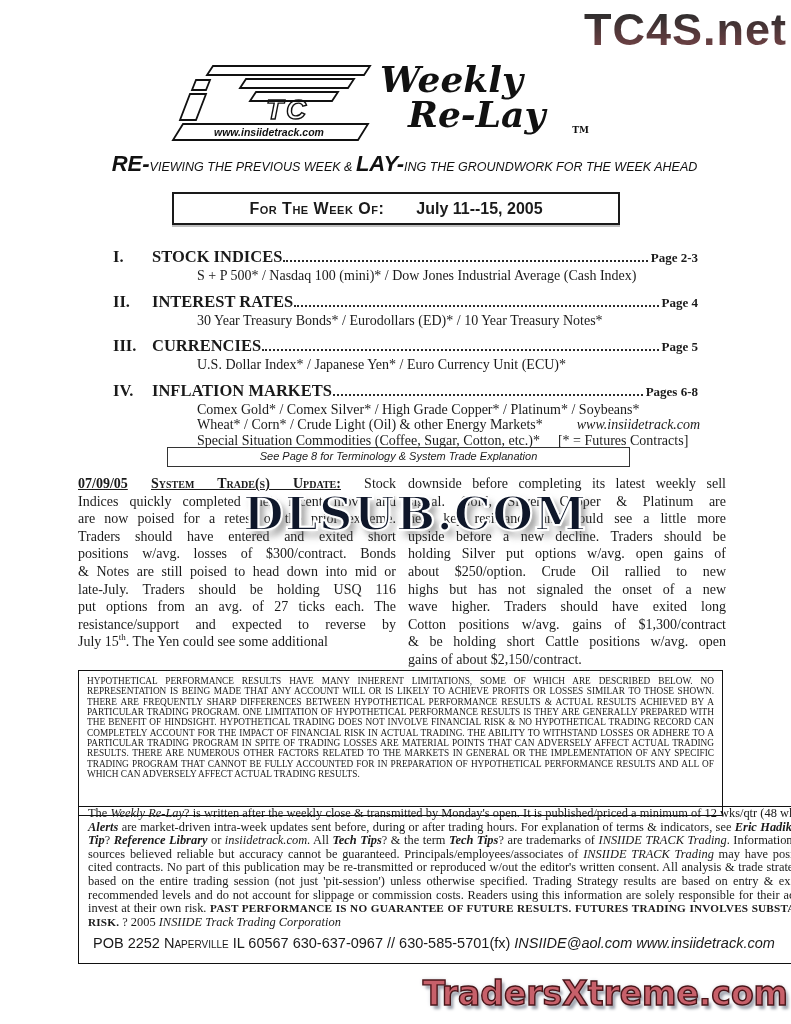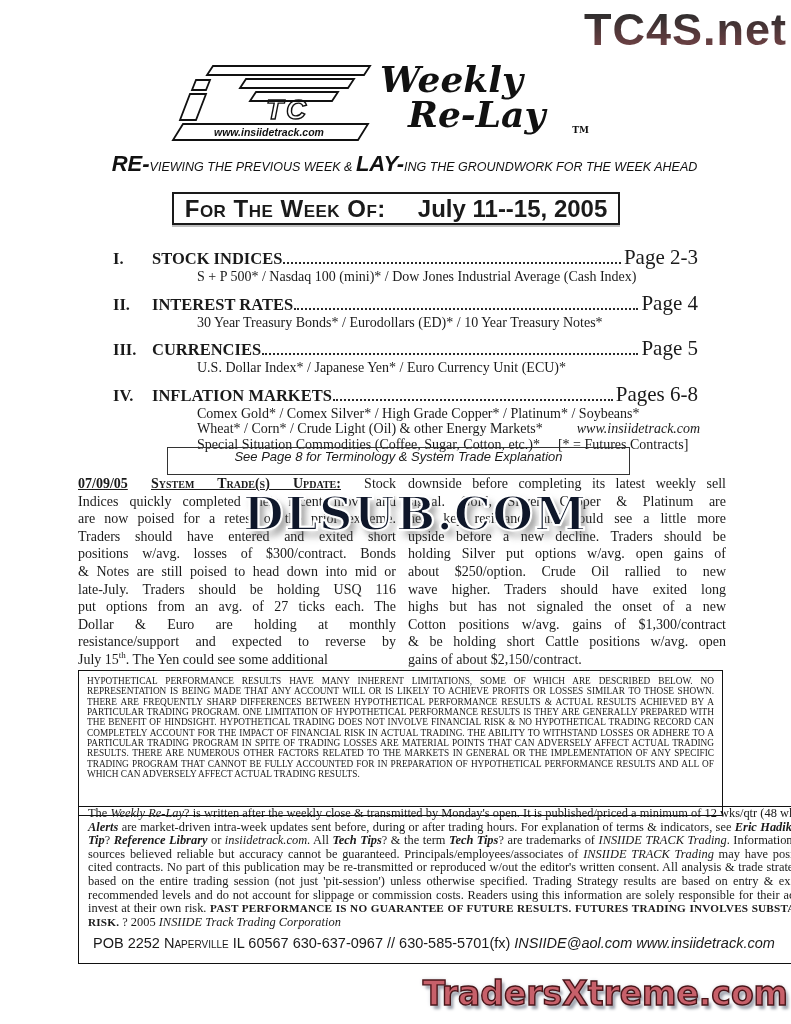--- a/index.html
+++ b/index.html
@@ -35,41 +35,41 @@
            font-family:"Liberation Sans",sans-serif;font-style:italic;color:#111;
            white-space:nowrap;padding-left:9px;}
   .tagline .big{font-weight:bold;font-size:22px;}
   .tagline .small{font-size:12.5px;}
 
   
   .week-box{position:absolute;left:172px;top:192px;width:448px;height:33px;
             border:2px solid #1a1a1a;box-sizing:border-box;
             box-shadow:0 2px 0 rgba(0,0,0,.25);
             display:flex;align-items:center;justify-content:center;
-            font-family:"Liberation Sans",sans-serif;font-weight:bold;font-size:24px;
+            font-family:"Liberation Sans",sans-serif;font-weight:bold;font-size:16px;
             white-space:nowrap;}
   .week-box .label{font-variant:small-caps;letter-spacing:.5px;}
   .week-box .date{margin-left:32px;}
 
   
   .toc{position:absolute;left:113px;top:247px;width:585px;}
   .toc-item{margin-bottom:8px;}
   .toc-main{display:flex;align-items:baseline;line-height:20px;
             font-weight:bold;font-size:16.5px;}
   .toc-num{width:39px;flex:none;}
   .toc-leader{flex:1;border-bottom:2px dotted #2a2a2a;margin:0 3px 3px 1px;}
-  .toc-page{font-weight:normal;font-size:21px;flex:none;}
+  .toc-page{font-weight:bold;font-size:13px;flex:none;}
   .toc-sub{margin-left:84px;font-size:14px;line-height:15.5px;white-space:nowrap;}
   .toc-url{font-style:italic;margin-left:34px;}
   .toc-tail{margin-left:18px;}
 
   
-  .see-note{position:absolute;left:167px;top:447px;width:463px;height:28px;
+  .see-note{position:absolute;left:167px;top:447px;width:463px;height:20px;
             border:1px solid #333;box-sizing:border-box;
-            font-family:"Liberation Sans",sans-serif;font-style:italic;font-size:13px;
+            font-family:"Liberation Sans",sans-serif;font-style:italic;font-size:11px;
             line-height:17px;text-align:center;}
 
   
   .columns{position:absolute;left:78px;top:475px;width:648px;display:flex;gap:12px;font-family:Liberation Serif, serif;}
   .col{width:318px;flex:none;font-size:14px;line-height:17.6px;}
   .bline{text-align:justify;text-align-last:justify;height:17.6px;overflow:hidden;}
   .bline.last{text-align-last:left;}
   .upd-date{font-weight:bold;text-decoration:underline;}
   .upd-head{font-weight:bold;font-variant:small-caps;text-decoration:underline;}
   sup{font-size:9px;line-height:0;}
@@ -168,35 +168,34 @@
   <div class="col">
     <div class="bline"><span class="upd-date">07/09/05</span> <span class="upd-head">System Trade(s) Update:</span><span> Stock</span></div>
     <div>
         <div class="bline">Indices quickly completed their recent move and</div>
         <div class="bline">are now poised for a retest of the prior extreme.</div>
         <div class="bline">Traders should have entered and exited short</div>
         <div class="bline">positions w/avg. losses of $300/contract.  Bonds</div>
         <div class="bline">&amp; Notes are still poised to head down into mid or</div>
         <div class="bline">late-July.  Traders should be holding USQ 116</div>
         <div class="bline">put options from an avg. of 27 ticks each.  The</div>
-        <div class="bline">Dollar &amp; Euro are holding at monthly</div>
         <div class="bline">resistance/support and expected to reverse by</div>
       </div>
     <div class="bline last"><span>July 15</span><sup>th</sup><span>.  The Yen could see some additional</span></div>
   </div>
   <div class="col">
     <div>
         <div class="bline">downside before completing its latest weekly sell</div>
         <div class="bline">signal.  Gold, Silver, Copper &amp; Platinum are</div>
         <div class="bline">near key resistance and could see a little more</div>
         <div class="bline">upside before a new decline.  Traders should be</div>
         <div class="bline">holding Silver put options w/avg. open gains of</div>
         <div class="bline">about $250/option.  Crude Oil rallied to new</div>
+        <div class="bline">highs but has not signaled the onset of a new</div>
         <div class="bline">wave higher. Traders should have exited long</div>
-        <div class="bline">highs but has not signaled the onset of a new</div>
         <div class="bline">Cotton positions w/avg. gains of $1,300/contract</div>
         <div class="bline">&amp; be holding short Cattle positions w/avg. open</div>
       </div>
     <div class="bline last">gains of about $2,150/contract.</div>
   </div>
 </div>
 
 <div class="dlsub">DLSUB.COM</div>
 
 <div class="disc-box">HYPOTHETICAL PERFORMANCE RESULTS HAVE MANY INHERENT LIMITATIONS, SOME OF WHICH ARE DESCRIBED BELOW. NO REPRESENTATION IS BEING MADE THAT ANY ACCOUNT WILL OR IS LIKELY TO ACHIEVE PROFITS OR LOSSES SIMILAR TO THOSE SHOWN. THERE ARE FREQUENTLY SHARP DIFFERENCES BETWEEN HYPOTHETICAL PERFORMANCE RESULTS &amp; ACTUAL RESULTS ACHIEVED BY A PARTICULAR TRADING PROGRAM. ONE LIMITATION OF HYPOTHETICAL PERFORMANCE RESULTS IS THEY ARE GENERALLY PREPARED WITH THE BENEFIT OF HINDSIGHT.   HYPOTHETICAL TRADING DOES NOT INVOLVE FINANCIAL RISK &amp; NO HYPOTHETICAL TRADING RECORD CAN COMPLETELY ACCOUNT FOR THE IMPACT OF FINANCIAL RISK IN ACTUAL TRADING. THE ABILITY TO WITHSTAND LOSSES OR ADHERE TO A PARTICULAR TRADING PROGRAM IN SPITE OF TRADING LOSSES ARE MATERIAL POINTS THAT CAN ADVERSELY AFFECT ACTUAL TRADING RESULTS. THERE ARE NUMEROUS OTHER FACTORS RELATED TO THE MARKETS IN GENERAL OR THE IMPLEMENTATION OF ANY SPECIFIC TRADING PROGRAM THAT CANNOT BE FULLY ACCOUNTED FOR IN PREPARATION OF HYPOTHETICAL PERFORMANCE RESULTS AND ALL OF WHICH CAN ADVERSELY AFFECT ACTUAL TRADING RESULTS.</div>

